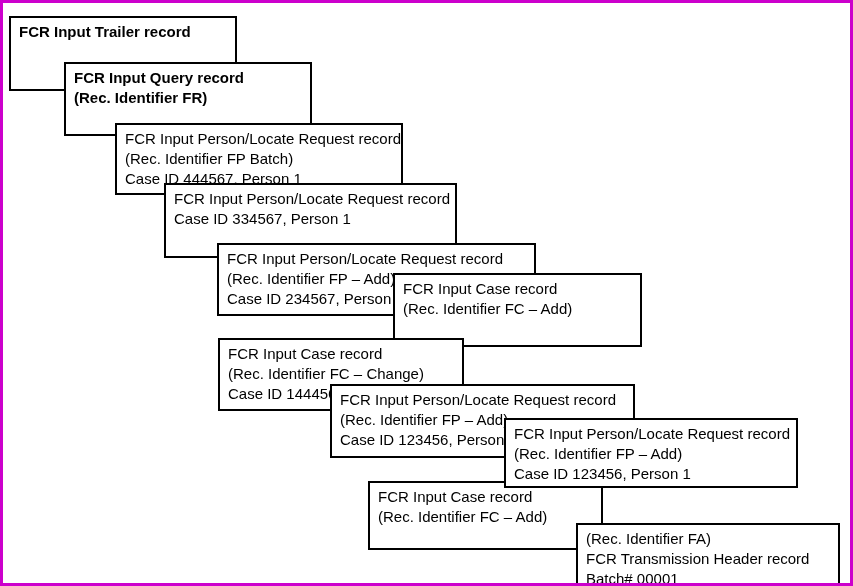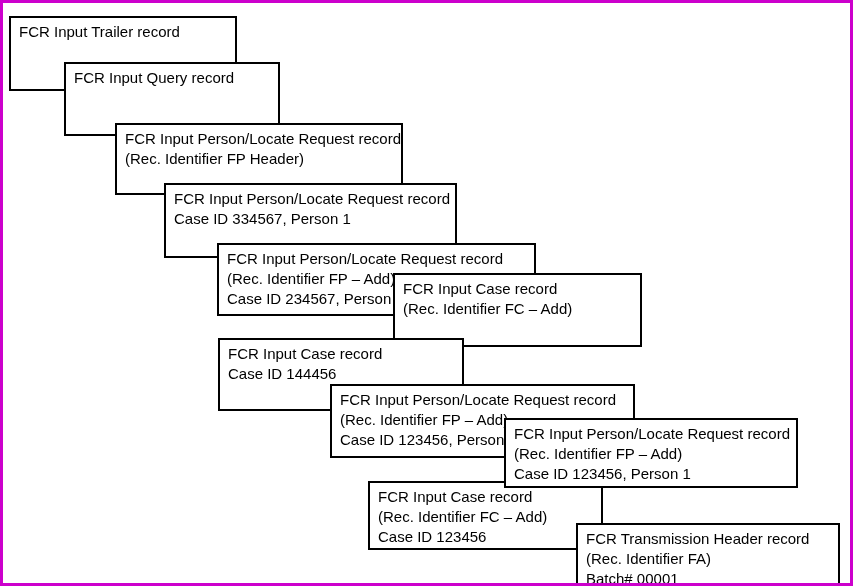--- a/index.html
+++ b/index.html
@@ -21,94 +21,96 @@
     border: 2px solid #000000;
     padding: 4px 4px 0 8px;
     font-size: 15px;
     line-height: 20px;
     white-space: nowrap;
     overflow: hidden;
   }
   .record-line { display: block; }
   
   .b1  { left: 6;   top: 13;  width: 228px; height: 75px; }
-  .b2  { left: 61;  top: 59;  width: 216px; height: 74px; }
+  .b2  { left: 61;  top: 59;  width: 248px; height: 74px; }
   .b3  { left: 112; top: 120; width: 288px; height: 72px; }
   .b4  { left: 161; top: 180; width: 293px; height: 75px; }
   .b5  { left: 214; top: 240; width: 319px; height: 73px; }
   .b6  { left: 390; top: 270; width: 249px; height: 74px; }
   .b7  { left: 215; top: 335; width: 246px; height: 73px; }
   .b8  { left: 327; top: 381; width: 305px; height: 74px; }
   .b9  { left: 501; top: 415; width: 294px; height: 70px; }
   .b10 { left: 365; top: 478; width: 235px; height: 69px; }
   .b11 { left: 573; top: 520; width: 264px; height: 70px; }
-  .b1, .b2 { left: 6px; }
+  .b1, .b2 { left: 6px; font-weight: bold; }
   .b1{left:6px;} .b2{left:61px;} .b3{left:112px;} .b4{left:161px;}
   .b5{left:214px;} .b6{left:390px;} .b7{left:215px;} .b8{left:327px;}
   .b9{left:501px;} .b10{left:365px;} .b11{left:573px;}
   .b1{top:13px;} .b2{top:59px;} .b3{top:120px;} .b4{top:180px;}
   .b5{top:240px;} .b6{top:270px;} .b7{top:335px;} .b8{top:381px;}
   .b9{top:415px;} .b10{top:478px;} .b11{top:520px;}
 </style>
 </head>
 <body>
 
 <div id="canvas">
 
   <div class="record-box b1">
     <span class="record-line">FCR Input Trailer record</span>
   </div>
 
   <div class="record-box b2">
     <span class="record-line">FCR Input Query record</span>
+    <span class="record-line">(Rec. Identifier FR)</span>
   </div>
 
   <div class="record-box b3">
     <span class="record-line">FCR Input Person/Locate Request record</span>
-    <span class="record-line">(Rec. Identifier FP Header)</span>
+    <span class="record-line">(Rec. Identifier FP Batch)</span>
+    <span class="record-line">Case ID 444567, Person 1</span>
   </div>
 
   <div class="record-box b4">
     <span class="record-line">FCR Input Person/Locate Request record</span>
     <span class="record-line">Case ID 334567, Person 1</span>
   </div>
 
   <div class="record-box b5">
     <span class="record-line">FCR Input Person/Locate Request record</span>
     <span class="record-line">(Rec. Identifier FP – Add)</span>
     <span class="record-line">Case ID 234567, Person 1</span>
   </div>
 
   <div class="record-box b6">
     <span class="record-line">FCR Input Case record</span>
     <span class="record-line">(Rec. Identifier FC – Add)</span>
   </div>
 
   <div class="record-box b7">
     <span class="record-line">FCR Input Case record</span>
+    <span class="record-line">(Rec. Identifier FC – Change)</span>
     <span class="record-line">Case ID 144456</span>
   </div>
 
   <div class="record-box b8">
     <span class="record-line">FCR Input Person/Locate Request record</span>
     <span class="record-line">(Rec. Identifier FP – Add)</span>
     <span class="record-line">Case ID 123456, Person 2</span>
   </div>
 
   <div class="record-box b10">
     <span class="record-line">FCR Input Case record</span>
     <span class="record-line">(Rec. Identifier FC – Add)</span>
-    <span class="record-line">Case ID 123456</span>
   </div>
 
   <div class="record-box b9">
     <span class="record-line">FCR Input Person/Locate Request record</span>
     <span class="record-line">(Rec. Identifier FP – Add)</span>
     <span class="record-line">Case ID 123456, Person 1</span>
   </div>
 
   <div class="record-box b11">
+    <span class="record-line">(Rec. Identifier FA)</span>
     <span class="record-line">FCR Transmission Header record</span>
-    <span class="record-line">(Rec. Identifier FA)</span>
     <span class="record-line">Batch# 00001</span>
   </div>
 
 </div>
 
 </body></html>

